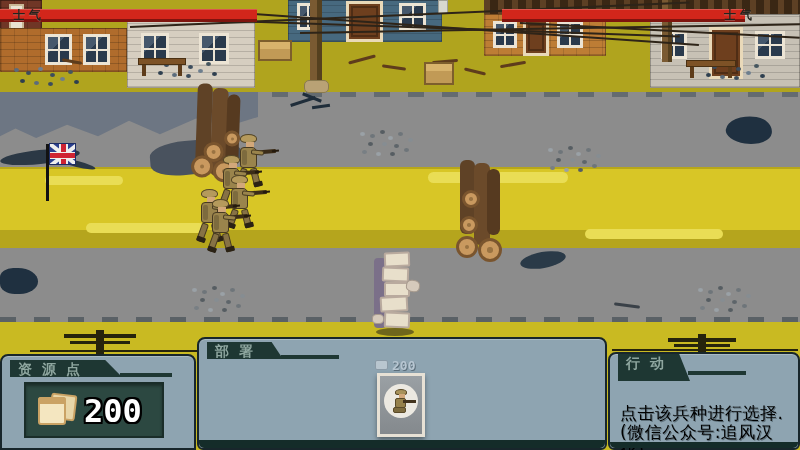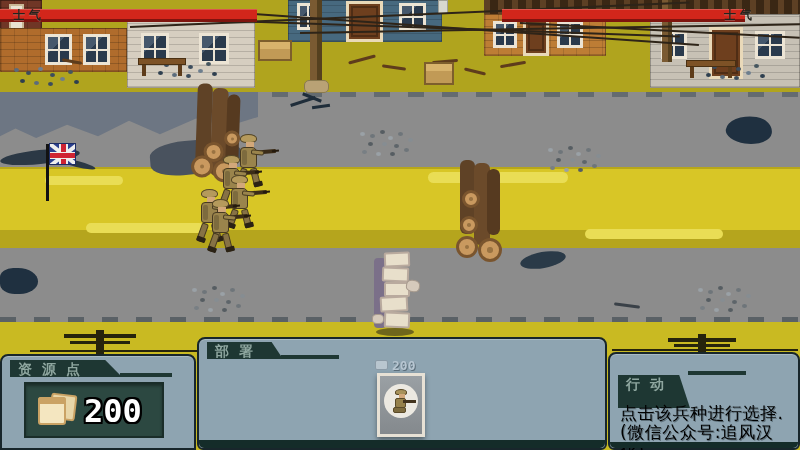--- a/index.html
+++ b/index.html
@@ -341,21 +341,21 @@
         <div class="abs" style="left:15px;top:10px;width:6px;height:5px;background:#d2a87a"></div>
         <div class="abs" style="left:11px;top:14px;width:11px;height:10px;background:#96814b;border:1px solid #5a4a28;border-radius:2px"></div>
         <div class="abs" style="left:19px;top:16px;width:13px;height:3px;background:#43341e"></div>
         <div class="abs" style="left:9px;top:23px;width:13px;height:6px;background:#7d6b3e;border:1px solid #5a4a28;border-radius:2px"></div>
       </div>
     </div>
     <div class="bottom-bar"></div>
   </div>
 
   <div class="abs panel" style="left:608px;top:352px;width:192px;height:98px;border-radius:8px 8px 6px 6px">
-    <div class="abs tab" style="left:8px;top:21px;width:72px;height:33px">
+    <div class="abs tab" style="left:8px;top:0;width:72px;height:27px">
       <span class="tab-label">行动</span>
     </div>
     <div class="abs tab-underline" style="left:78px;top:17px;width:58px"></div>
     <div class="abs action-desc" style="left:10px;top:50px;width:176px">点击该兵种进行选择.(微信公众号:追风汉化)</div>
     <div class="bottom-bar" style="height:6px"></div>
   </div>
 
 </div>
 
 </body></html>

